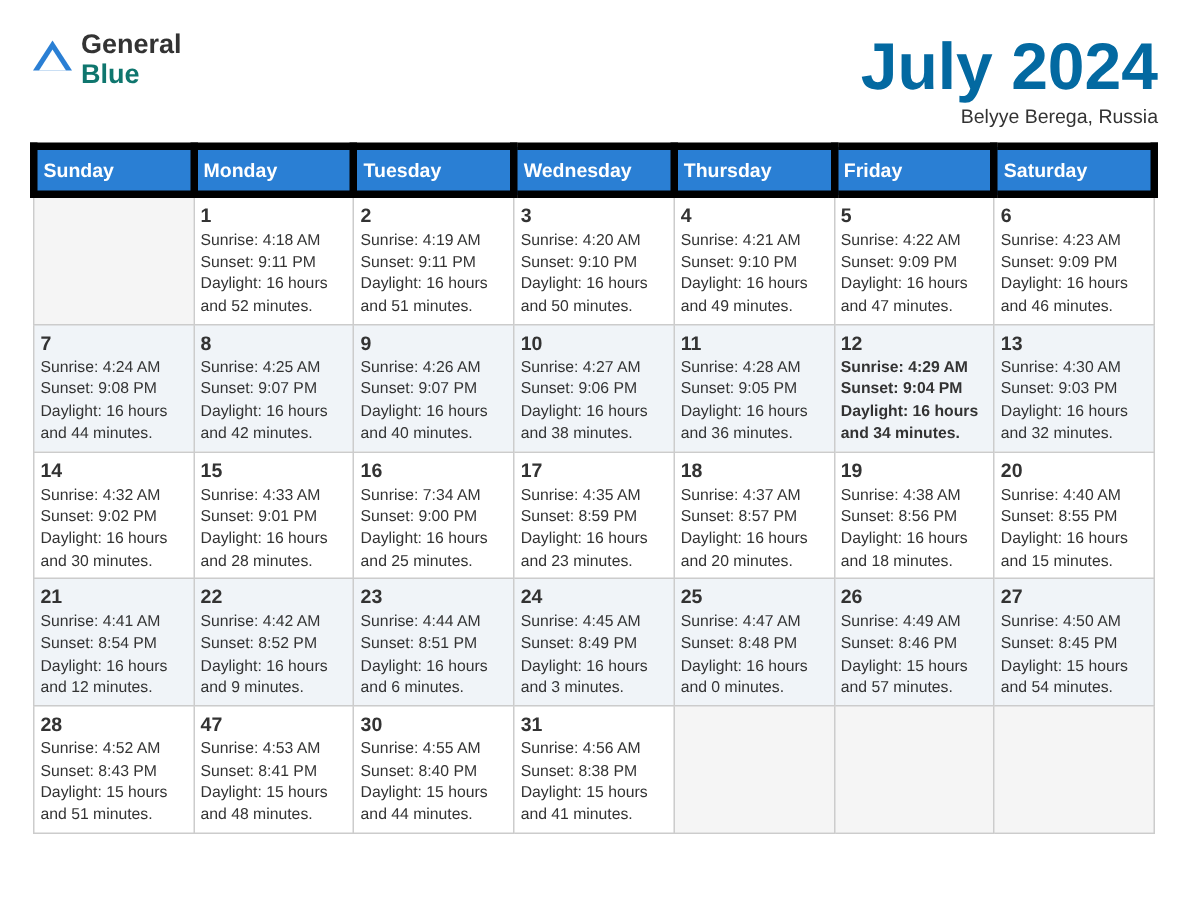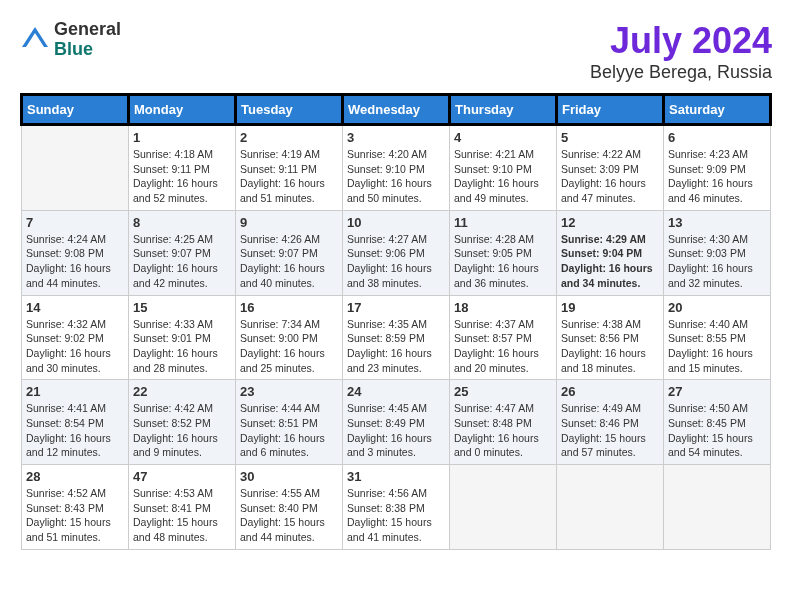--- a/index.html
+++ b/index.html
@@ -37,41 +37,41 @@
     }
     .logo-icon {
       width: 30px;
       height: 30px;
       margin-right: 4px;
     }
     .title-block {
       text-align: right;
     }
     .month-title {
-      font-size: 36px;
-      font-weight: bold;
-      color: #6d28d9;
+      font-size: 44px;
+      font-weight: bold;
+      color: #0369a1;
     }
     .location-title {
-      font-size: 18px;
+      font-size: 13px;
       color: #333;
     }
     .calendar {
       width: 100%;
       border-collapse: collapse;
       font-size: 11px;
     }
     .calendar th {
       background-color: #2a7fd4;
       color: #fff;
       padding: 6px 4px;
       text-align: left;
       font-size: 13px;
       font-weight: bold;
-      border: 3px solid #000000;
+      border: 5px solid #000000;
     }
     .calendar td {
       border: 1px solid #ccc;
       vertical-align: top;
       padding: 4px;
       width: calc(100% / 7);
       min-height: 85px;
       background: #fff;
     }
     .calendar td.empty {
@@ -151,21 +151,21 @@
         <td>
           <div class="day-number">4</div>
           <div class="day-info" style="white-space: pre-line;">Sunrise: 4:21 AM
 Sunset: 9:10 PM
 Daylight: 16 hours
 and 49 minutes.</div>
         </td>
         <td>
           <div class="day-number">5</div>
           <div class="day-info" style="white-space: pre-line;">Sunrise: 4:22 AM
-Sunset: 3:09 PM
+Sunset: 9:09 PM
 Daylight: 16 hours
 and 47 minutes.</div>
         </td>
         <td>
           <div class="day-number">6</div>
           <div class="day-info" style="white-space: pre-line;">Sunrise: 4:23 AM
 Sunset: 9:09 PM
 Daylight: 16 hours
 and 46 minutes.</div>
         </td>

